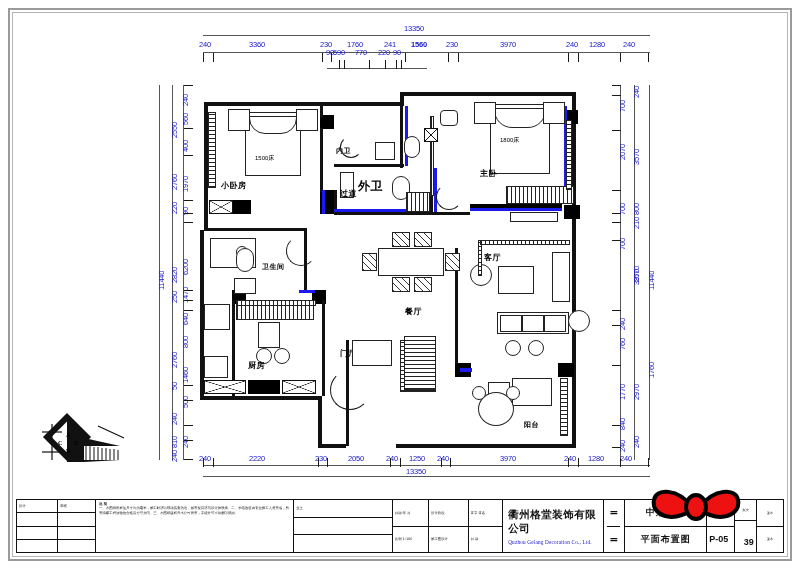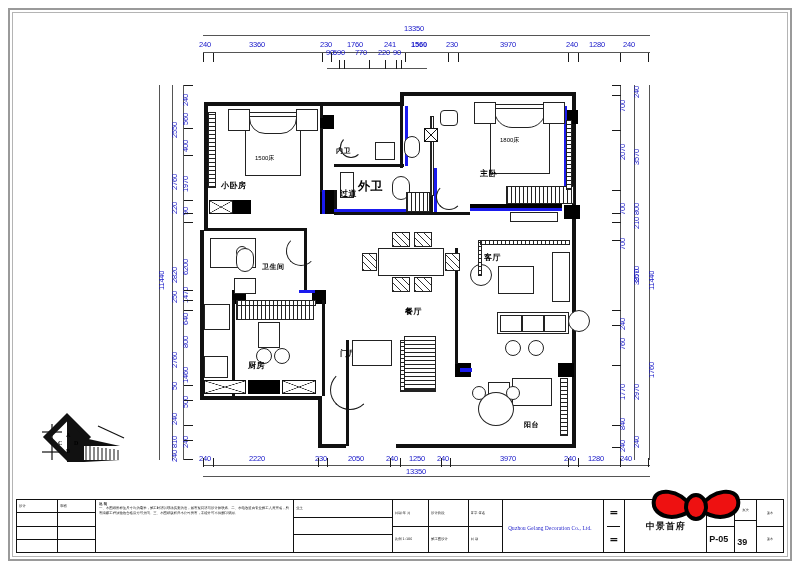--- a/index.html
+++ b/index.html
@@ -653,52 +653,56 @@
     <div class="tb-cell" style="width:42px;">
       <div class="tb-sub">
           <span class="micro">签字 签名</span>
         </div>
       <div class="tb-sub">
           <span class="micro">日 期</span>
         </div>
     </div>
 
     <div class="tb-cell" style="width:120px; align-items:flex-start; justify-content:center; padding:4px 5px;">
+      <div class="cn-big">衢州格堂装饰有限公司</div>
       <div class="en-blue" style="margin-top:3px;">Quzhou Gelang Decoration Co., Ltd.</div>
     </div>
 
     <div class="tb-cell" style="width:26px; align-items:center;">
       <div class="tb-sub" style="justify-content:center;">
           <span class="eqmark">=</span>
         </div>
       <div class="tb-sub" style="justify-content:center;">
           <span class="eqmark">=</span>
         </div>
     </div>
 
     <div class="tb-cell" style="width:100px;">
       <div class="tb-sub" style="justify-content:center;">
           <span class="cn-mid">中景首府</span>
         </div>
+      <div class="tb-sub" style="justify-content:center;">
+          <span class="cn-mid">平面布置图</span>
+        </div>
     </div>
 
     <div class="tb-cell" style="width:34px;">
       <div class="tb-sub" style="justify-content:center;">
           <span class="micro">图号</span>
         </div>
       <div class="tb-sub" style="justify-content:flex-start;">
           <span class="pnum">P-05</span>
         </div>
     </div>
 
     <div class="tb-cell" style="width:26px;">
       <div class="tb-sub" style="justify-content:center;">
           <span class="micro">页次</span>
         </div>
-      <div class="tb-sub" style="justify-content:flex-start;margin-top:12px;">
+      <div class="tb-sub" style="justify-content:flex-end;margin-top:12px;">
           <span class="pnum">39</span>
         </div>
     </div>
 
     <div class="tb-cell" style="width:32px;">
       <div class="tb-sub" style="justify-content:center;">
           <span class="micro">版本</span>
         </div>
       <div class="tb-sub" style="justify-content:center;">
           <span class="micro">版本</span>

